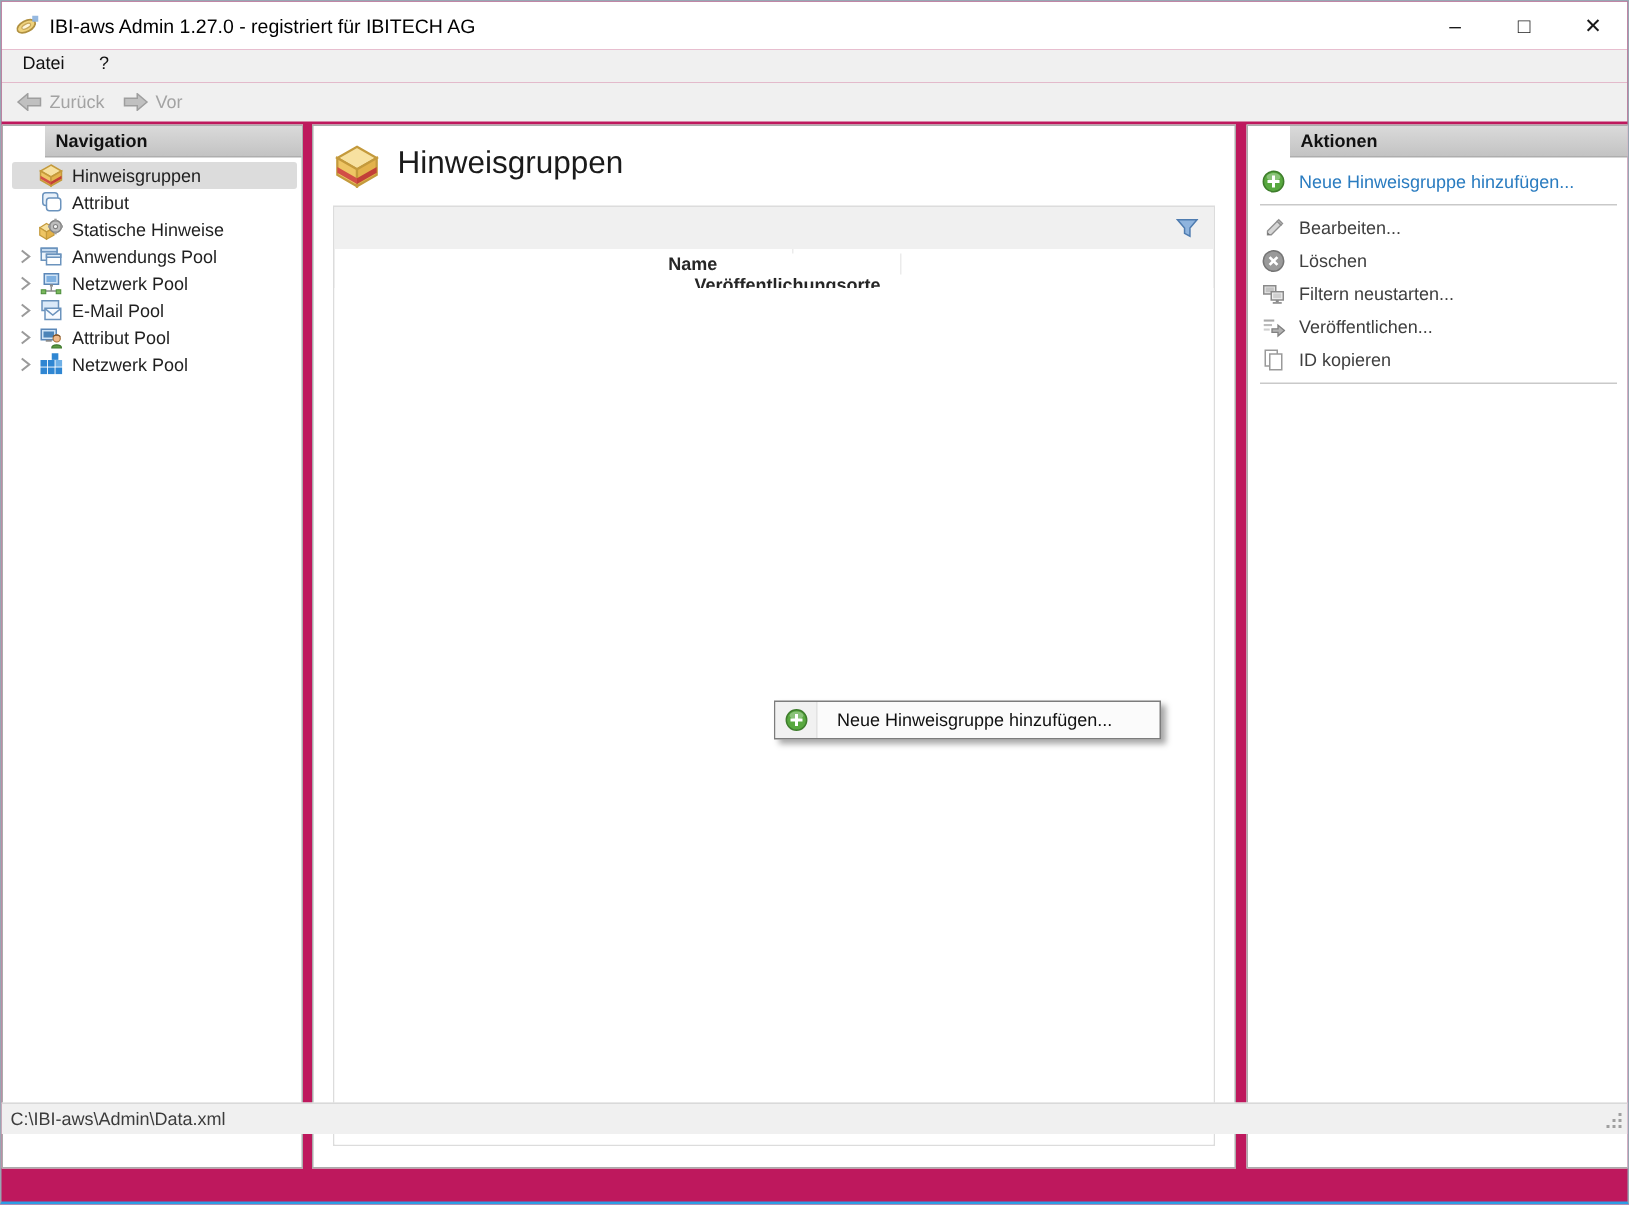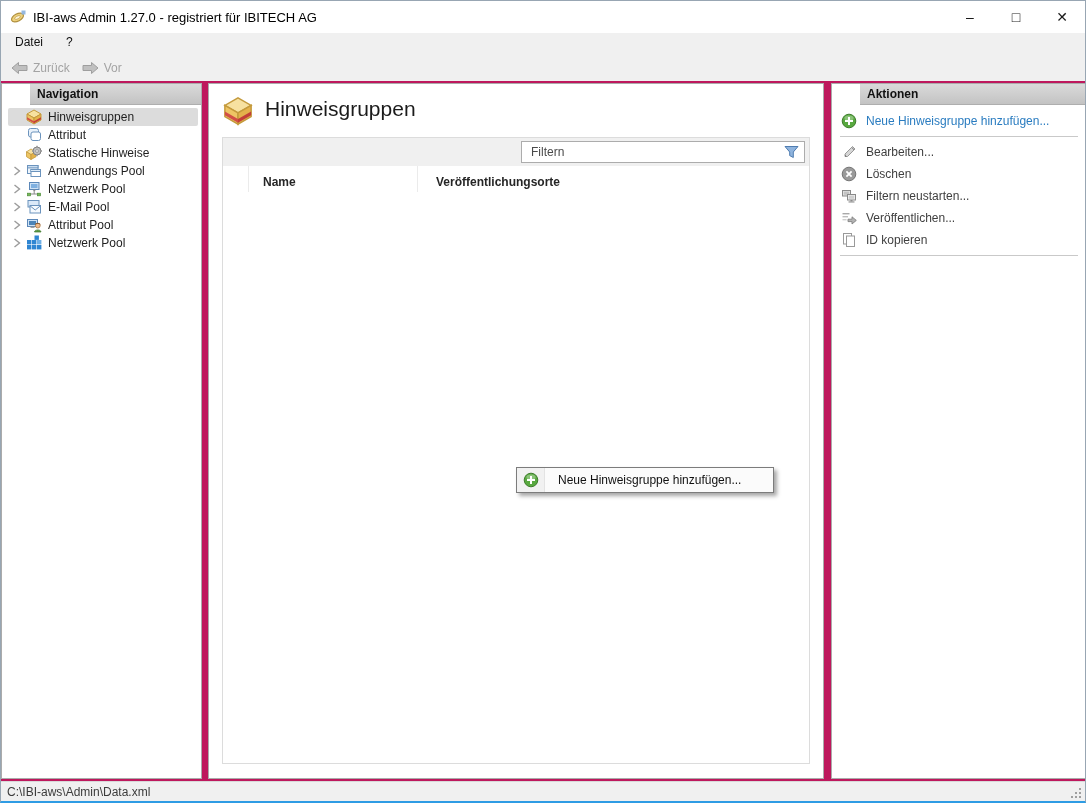--- a/index.html
+++ b/index.html
@@ -41,21 +41,21 @@
   .main-head .big-ico { position:absolute; left:14px; top:12px; width:30px; height:30px; }
   .main-title { position:absolute; left:56px; top:13px; font-size:21px; color:#1b1b1b; }
   .list-control { position:absolute; left:13px; top:53px; width:588px; bottom:14px; border:1px solid #dcdcdc; background:#fff; }
   .filter-row { position:relative; height:28px; background:#f0f0f0; }
   .filter-input {
     position:absolute; right:4px; top:3px; width:284px; height:22px; border:1px solid #acacac;
     background:#fff; font-family:"Liberation Sans",sans-serif; font-size:12px; padding:0 26px 0 9px; color:#222; outline:none;
   }
   .filter-input::placeholder { color:#4a4a4a; opacity:1; }
   .filter-funnel { position:absolute; right:10px; top:7px; width:15px; height:14px; }
-  .grid-header { position:relative; height:32px; border-bottom:1px solid #ebebeb; display:flex; align-items:center; }
+  .grid-header { position:relative; height:32px; border-bottom:1px solid #ebebeb; display:flex; align-items:center;flex-direction:column; }
   .gh-gutter { width:26px; height:100%; border-right:1px solid #ebebeb; }
   .gh-col { height:100%; display:flex; align-items:center; font-weight:bold; color:#262626; }
   .gh-name { width:169px; padding-left:14px; border-right:1px solid #ebebeb; }
   .gh-orte { padding-left:7px;margin-left:11px; }
   .grid-body { position:absolute; left:0; right:0; top:54px; bottom:0; background:#fff; }
   
   .float-menu {
     position:absolute; left:515px; top:466px; width:258px; height:26px; background:#fbfbfb;
     border:1px solid #7c7c7c; box-shadow:3px 3px 4px rgba(0,0,0,0.35); display:flex; align-items:center; z-index:50;
   }
@@ -63,21 +63,21 @@
   .float-label { padding-left:13px; color:#111; }
   
   .act-panel { left:830px; width:256px; }
   .act-list { padding-top:5px; }
   .act-item { height:22px; display:flex; align-items:center; padding-left:9px; cursor:default; }
   .act-item .ico { width:16px; height:16px; margin-right:9px; flex:0 0 auto; }
   .act-label { white-space:nowrap; color:#3f3f3f; }
   .act-item.link .act-label { color:#2a7cc0; }
   .act-sep { height:1px; background:#c9c9c9; margin:4px 8px 4px 8px; }
   
-  .statusbar { position:absolute; left:0; top:780px; width:100%; height:21px; background:#f0f0f0; border-top:1px solid #d9d9d9; display:flex; align-items:center; }
+  .statusbar { position:absolute; left:0; top:734px; width:100%; height:21px; background:#f0f0f0; border-top:1px solid #d9d9d9; display:flex; align-items:center; }
   .status-text { padding-left:6px; color:#3c3c3c; }
   .grip { position:absolute; right:2px; bottom:2px; width:13px; height:13px; }
 </style>
 </head>
 <body>
 
 <div class="window">
 
   <div class="titlebar">
     <svg class="app-icon" viewBox="0 0 18 16">
@@ -245,21 +245,20 @@
         <polygon points="1,5 8,9 8,15 1,11" fill="#eec564" stroke="#c49a3c" stroke-width="0.8"></polygon>
         <polygon points="15,5 8,9 8,15 15,11" fill="#e3b24b" stroke="#c49a3c" stroke-width="0.8"></polygon>
         <polygon points="1,8.2 8,12.2 8,14.2 1,10.2" fill="#d24e46"></polygon>
         <polygon points="15,8.2 8,12.2 8,14.2 15,10.2" fill="#c23f38"></polygon>
       </svg>
       <span class="main-title">Hinweisgruppen</span>
     </div>
 
     <div class="list-control">
       <div class="filter-row">
-        <input class="filter-input" type="text" placeholder="Filtern" style="">
         <svg class="filter-funnel" viewBox="0 0 15 14">
           <path d="M1 1.5 H14 L9.3 7 V12.5 L5.7 10.6 V7 Z" fill="#8fb4de" stroke="#4f7cb0" stroke-width="1"></path>
         </svg>
       </div>
       <div class="grid-header">
         <div class="gh-gutter"></div>
         <div class="gh-col gh-name">Name</div>
         <div class="gh-col gh-orte">Veröffentlichungsorte</div>
       </div>
       <div class="grid-body"></div>

